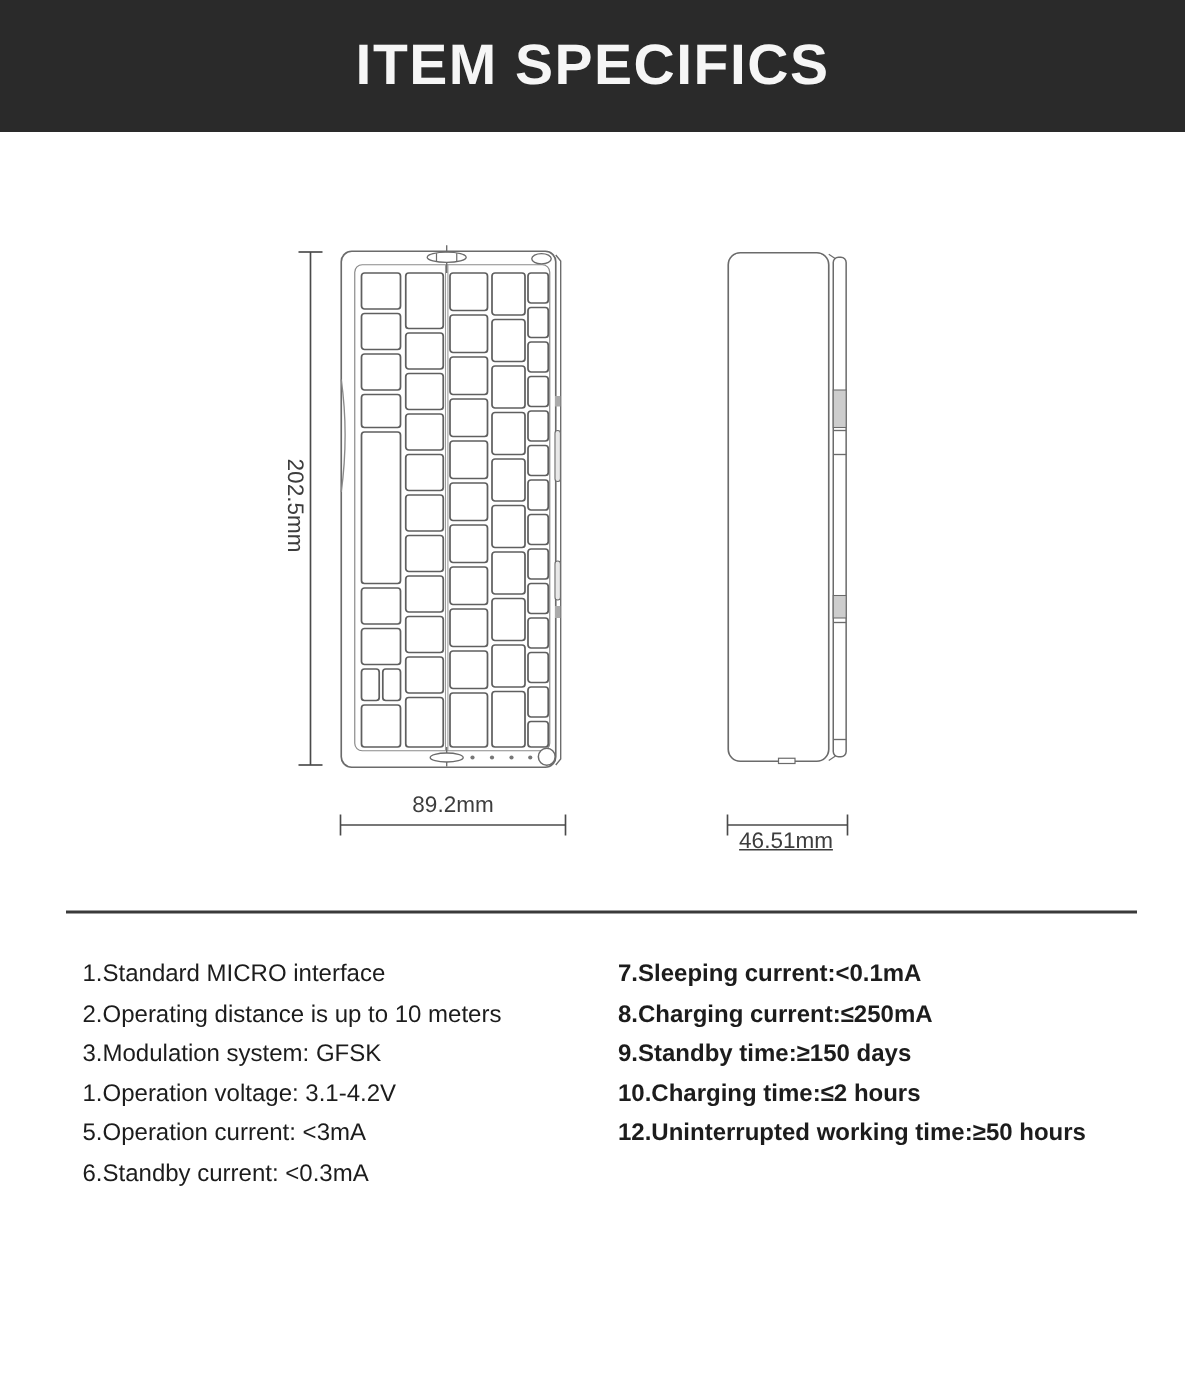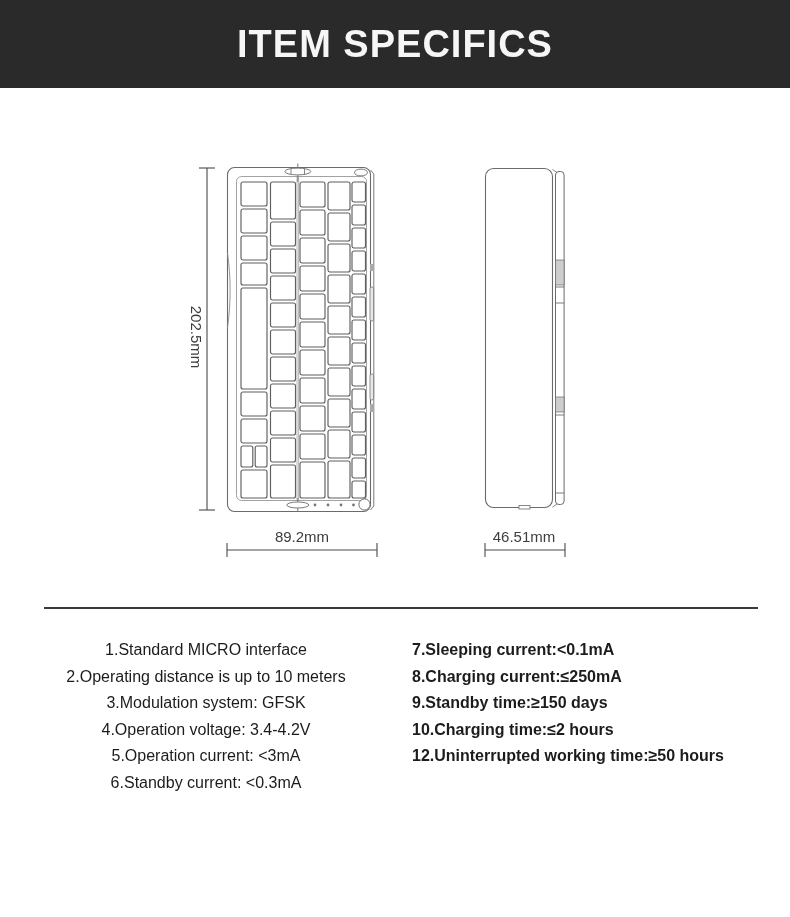--- a/index.html
+++ b/index.html
@@ -28,21 +28,21 @@
   .dim-label.vertical { transform:rotate(90deg); transform-origin:center center; }
   
   .divider {
     position:absolute; left:44px; top:607px; width:714px; height:2px;
     background:#3a3a3a;
   }
   
   .spec-col {
     position:absolute; top:637px; color:#1c1c1c; font-size:16px;
   }
-  .spec-col.left  { left:31px;  width:350px;text-align:center; }
+  .spec-col.left  { left:55px;  width:350px; }
   .spec-col.right { left:412px; width:360px;font-weight:bold; }
   .spec-item { display:block; height:26.5px; line-height:26.5px; white-space:nowrap; }
 </style>
 </head>
 <body>
 
 <div class="page">
 
   <div class="header">
     <div class="title">ITEM SPECIFICS</div>
@@ -183,30 +183,30 @@
         <line x1="377" y1="455" x2="377" y2="469"></line>
 
         <line x1="485" y1="462" x2="565" y2="462"></line>
         <line x1="485" y1="455" x2="485" y2="469"></line>
         <line x1="565" y1="455" x2="565" y2="469"></line>
       </g>
     </svg>
 
     <div class="dim-label vertical" style="left:161px; top:240px; width:70px;">202.5mm</div>
     <div class="dim-label" style="left:247px; top:440px; width:110px;">89.2mm</div>
-    <div class="dim-label" style="left:469px; top:440px; width:110px;">46.51mm</div>
+    <div class="dim-label" style="left:469px; top:464px; width:110px;text-decoration:underline;">46.51mm</div>
   </div>
 
   <div class="divider"></div>
 
   <div class="spec-col left">
     <span class="spec-item">1.Standard MICRO interface</span>
     <span class="spec-item">2.Operating distance is up to 10 meters</span>
     <span class="spec-item">3.Modulation system: GFSK</span>
-    <span class="spec-item">4.Operation voltage: 3.4-4.2V</span>
+    <span class="spec-item">1.Operation voltage: 3.1-4.2V</span>
     <span class="spec-item">5.Operation current: &lt;3mA</span>
     <span class="spec-item">6.Standby current: &lt;0.3mA</span>
   </div>
 
   <div class="spec-col right">
     <span class="spec-item">7.Sleeping current:&lt;0.1mA</span>
     <span class="spec-item">8.Charging current:≤250mA</span>
     <span class="spec-item">9.Standby time:≥150 days</span>
     <span class="spec-item">10.Charging time:≤2 hours</span>
     <span class="spec-item">12.Uninterrupted working time:≥50 hours</span>

